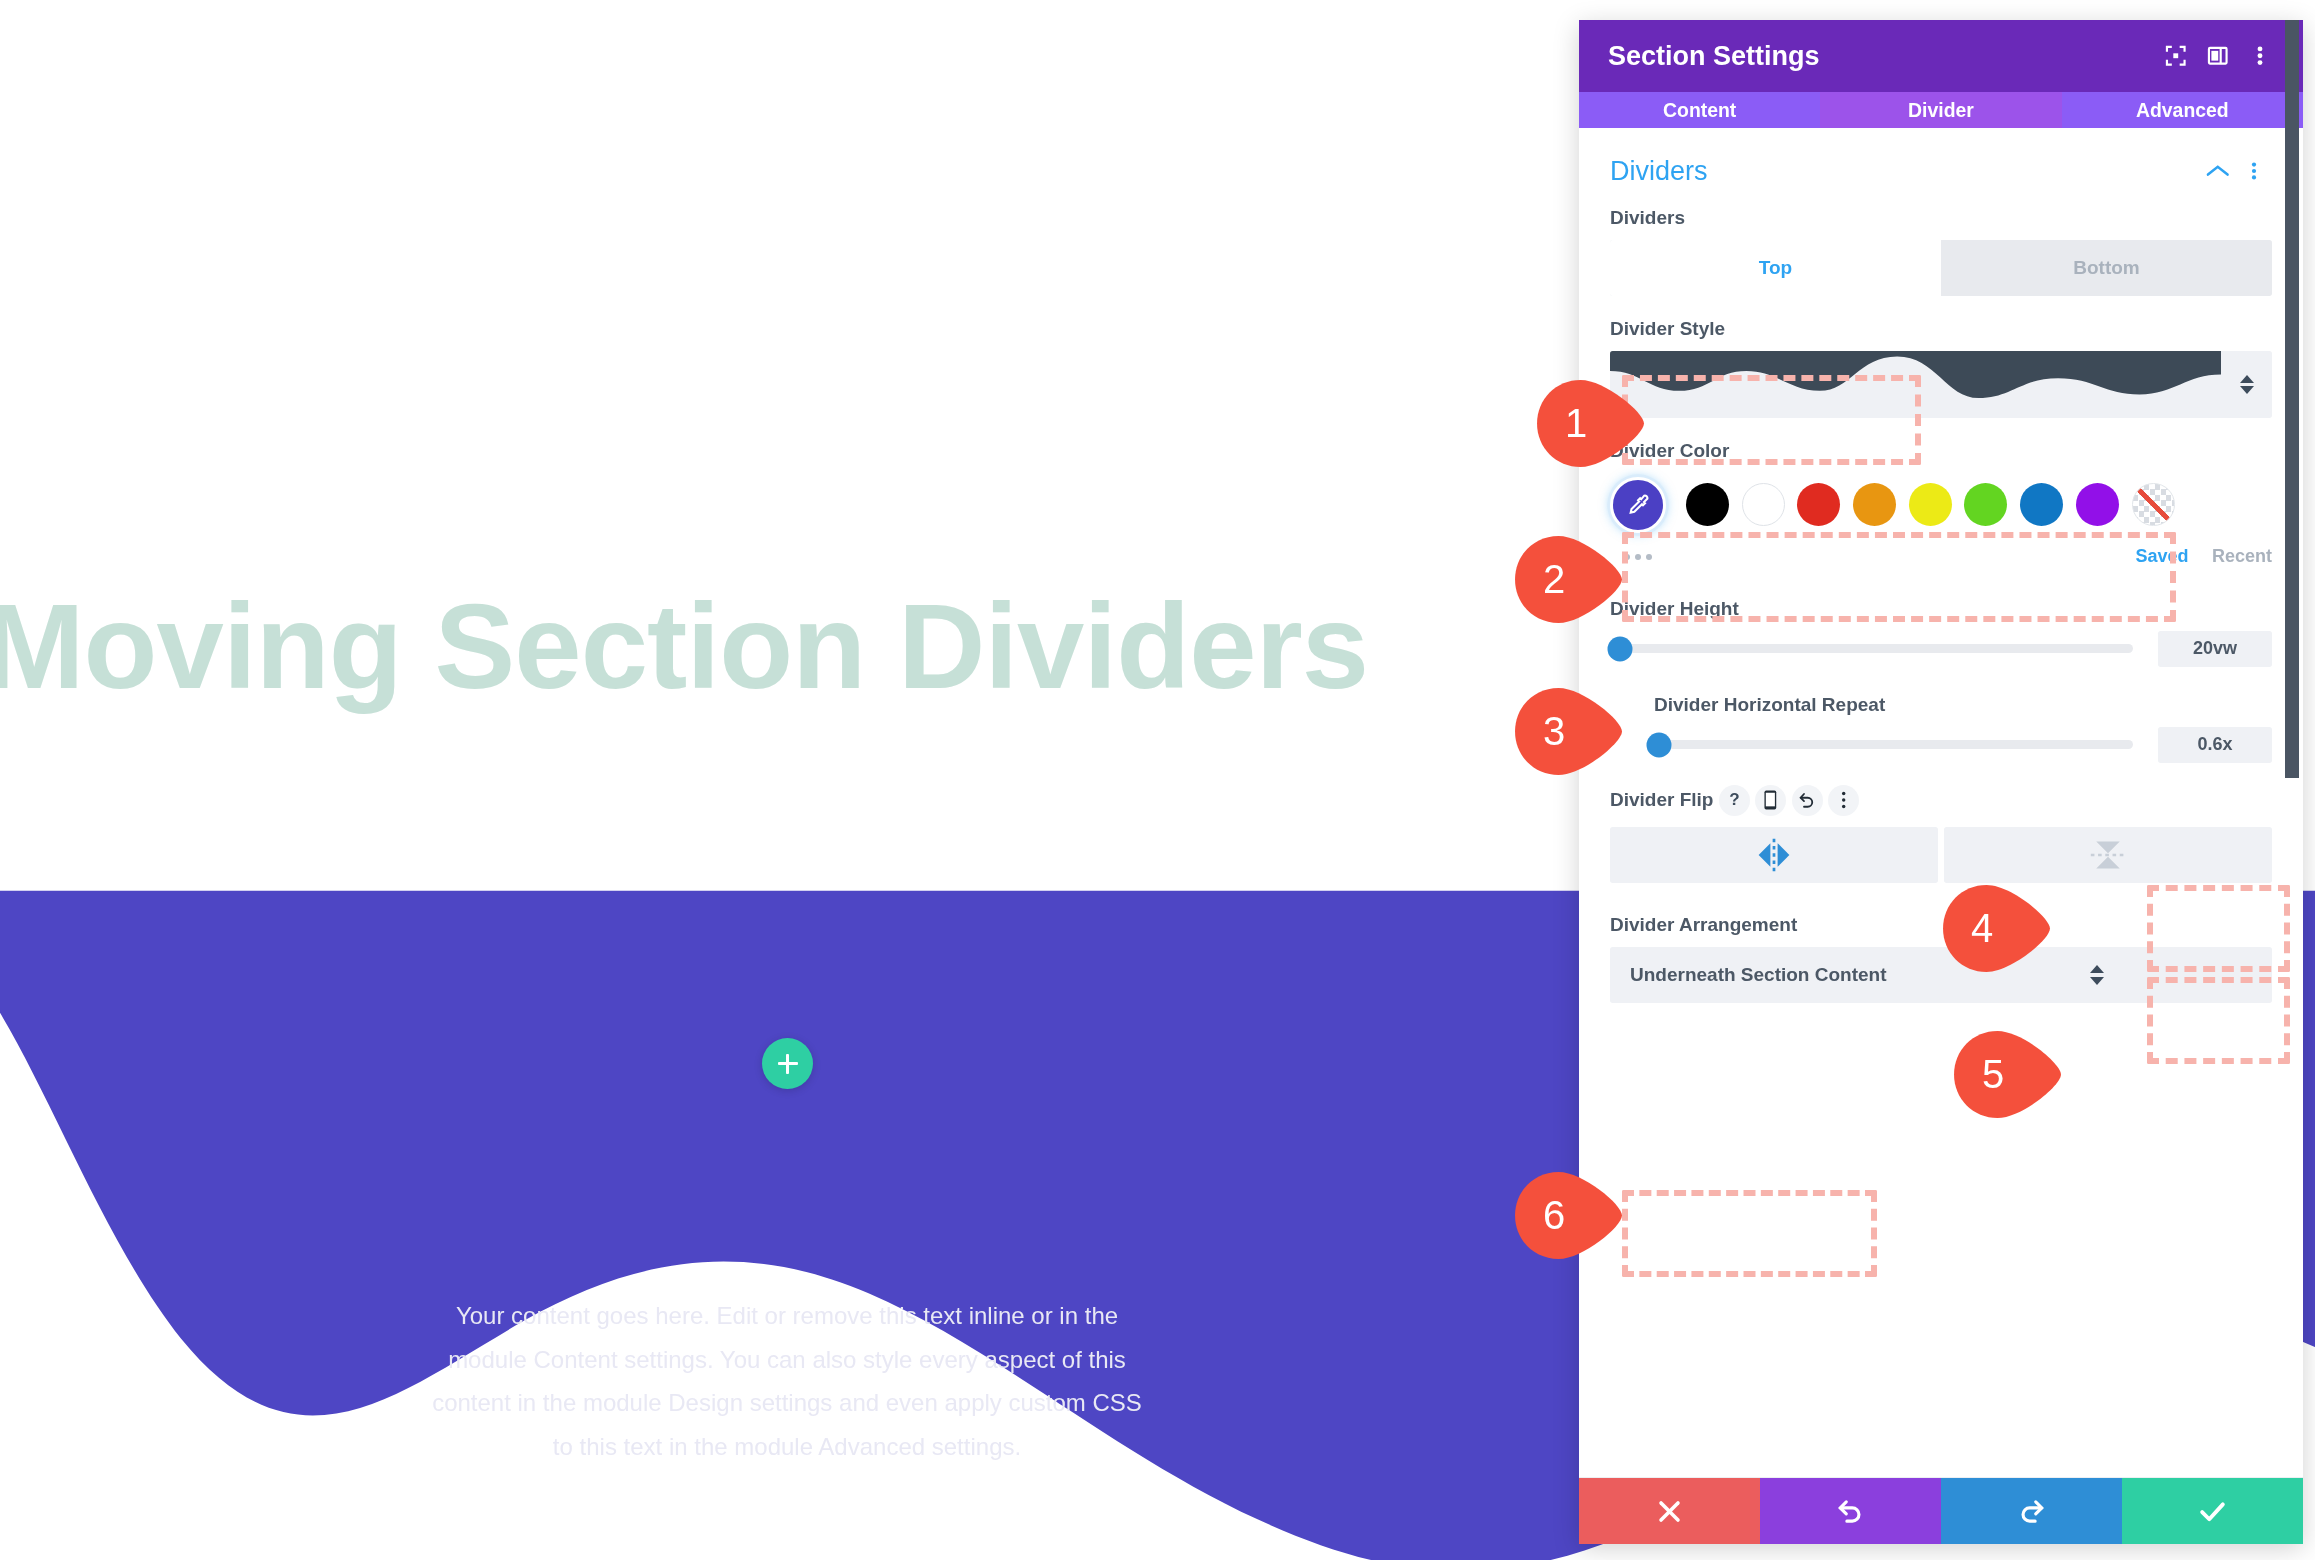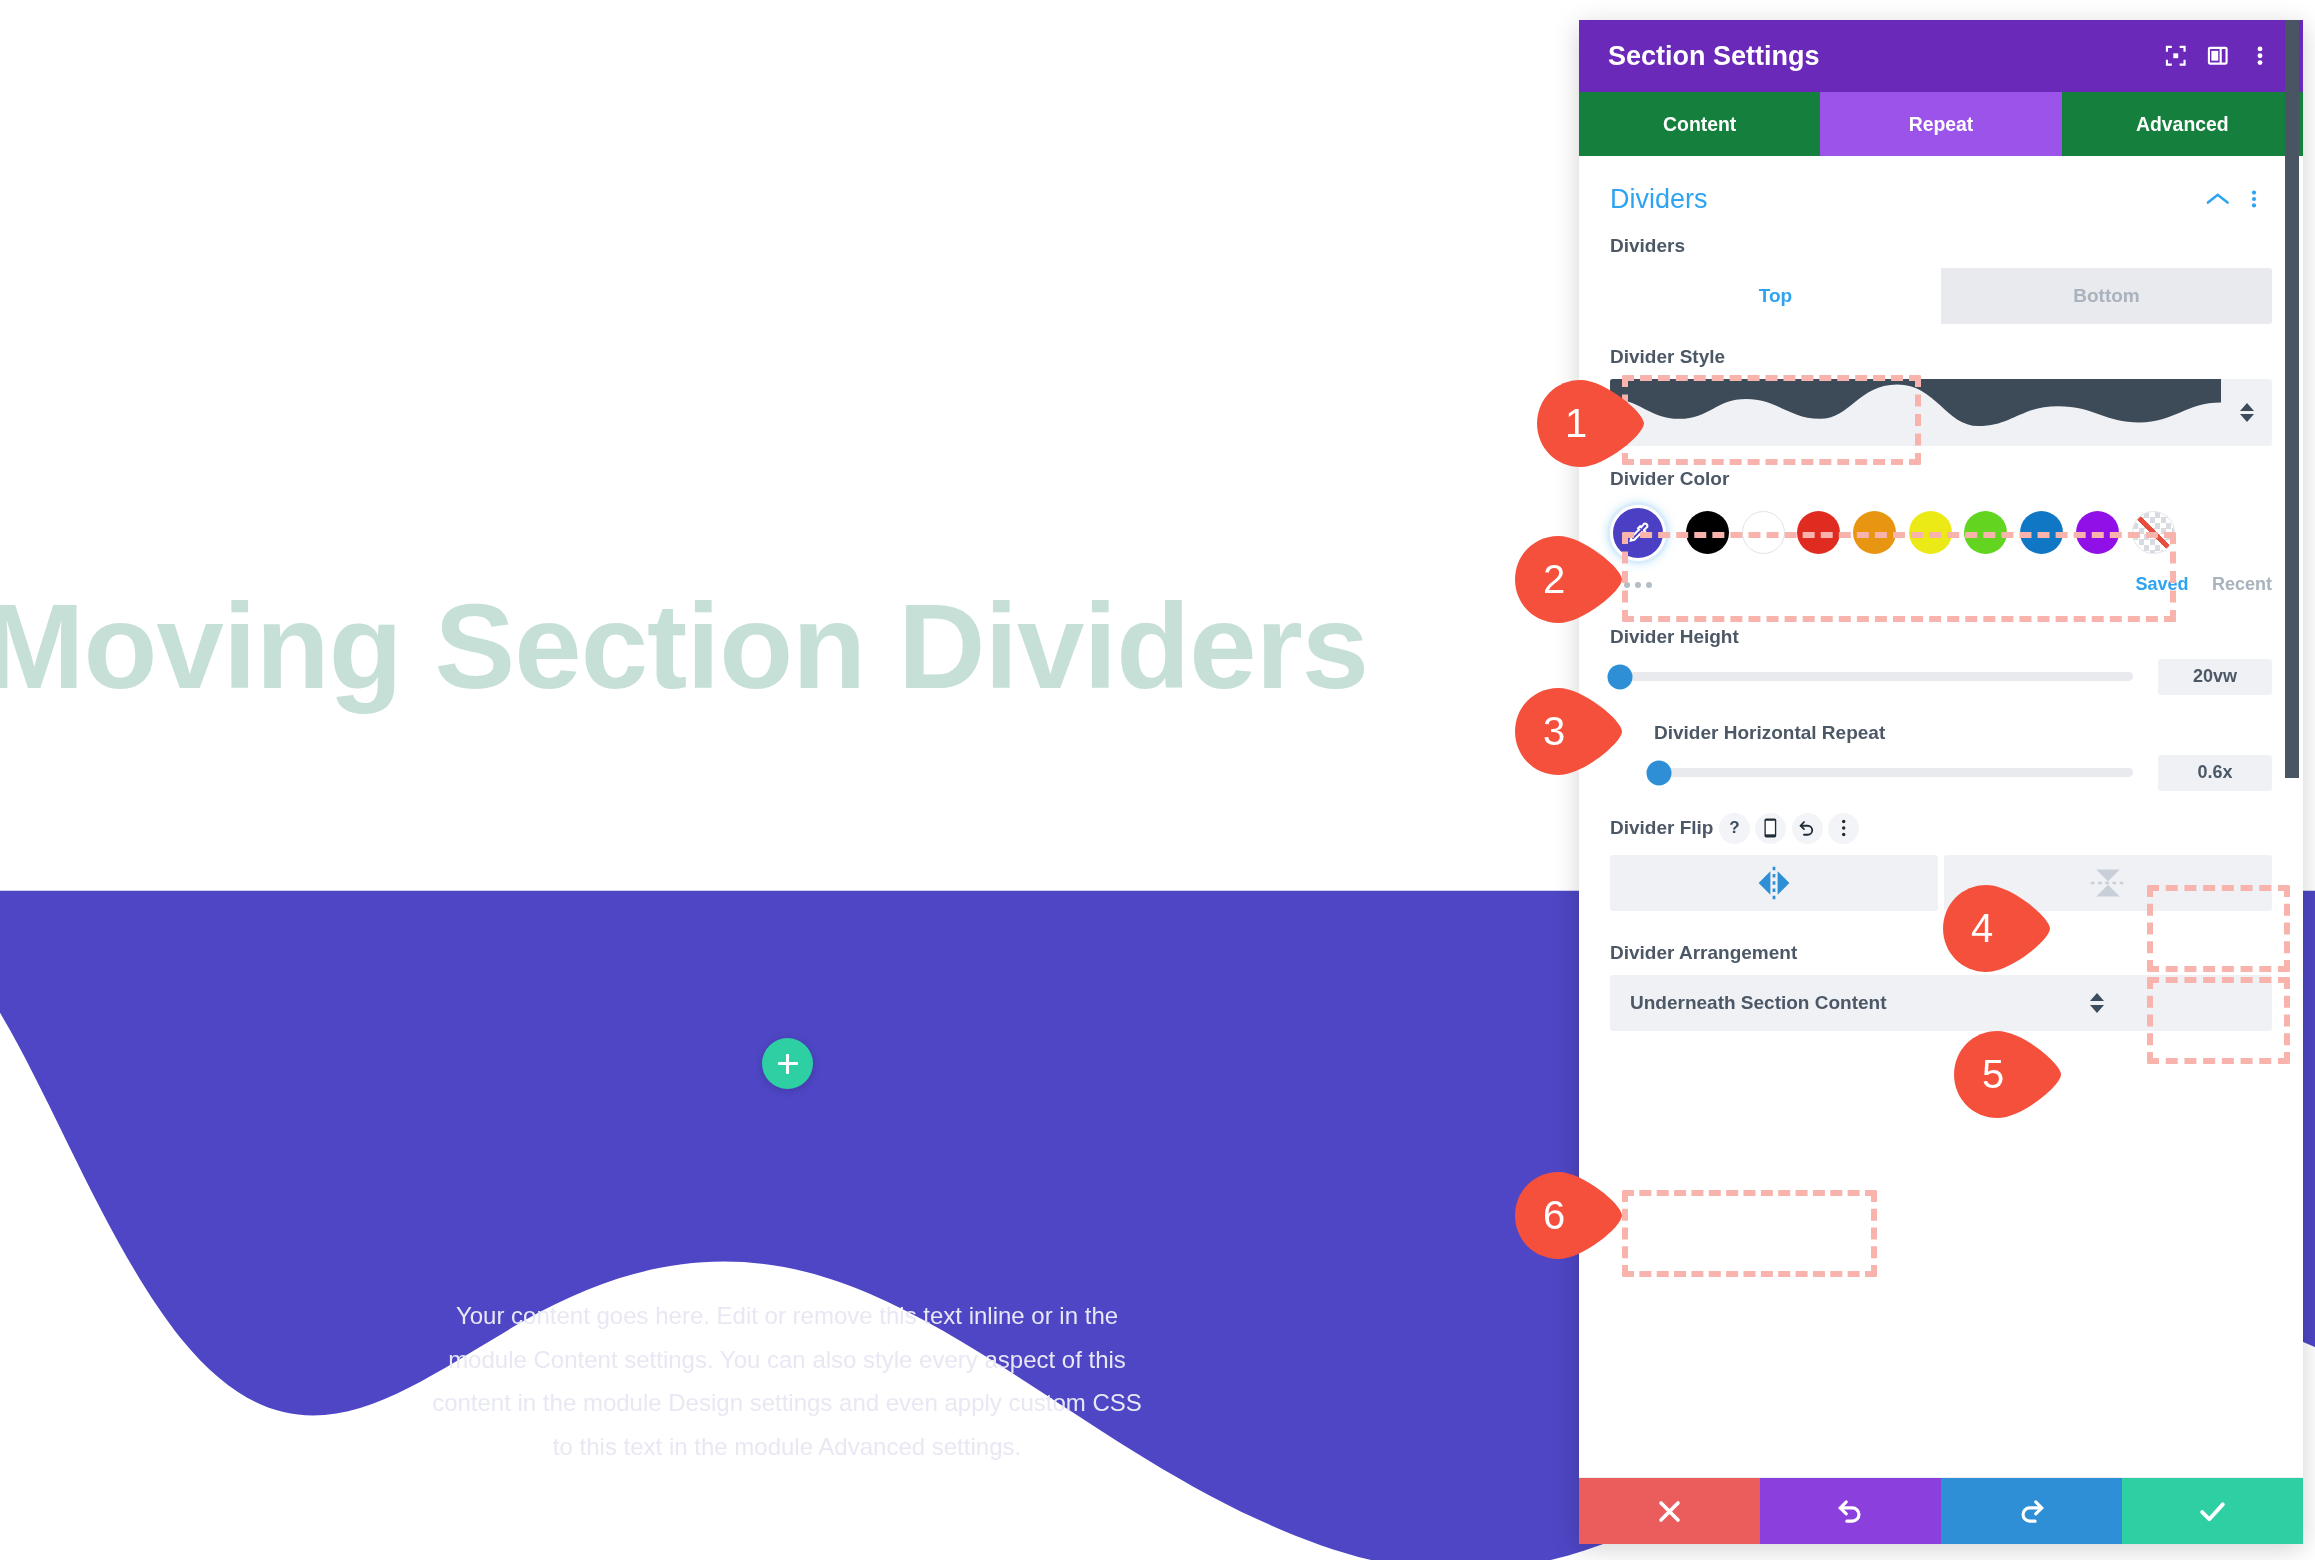--- a/index.html
+++ b/index.html
@@ -104,22 +104,22 @@
     font-weight: 700;
     flex: 1;
   }
   .hdr-icon {
     width: 42px; height: 42px;
     display: flex; align-items: center; justify-content: center;
     cursor: pointer;
     flex: none;
   }
   .panel-tabs {
-    height: 64px;
-    background: #15803d;
+    height: 36px;
+    background: #8b5cf6;
     display: flex;
     flex: none;
   }
   .panel-tab {
     flex: 1;
     display: flex; align-items: center; justify-content: center;
     color: #ffffff;
     font-size: 19.4px;
     font-weight: 600;
     cursor: pointer;
@@ -438,21 +438,21 @@
       <svg width="20" height="23.5" viewBox="0 0 6 24" fill="#fff">
         <circle cx="3" cy="5" r="2.5"></circle>
           <circle cx="3" cy="12" r="2.5"></circle>
           <circle cx="3" cy="19" r="2.5"></circle>
       </svg>
     </div>
   </div>
 
   <div class="panel-tabs">
     <div class="panel-tab">Content</div>
-    <div class="panel-tab active">Repeat</div>
+    <div class="panel-tab active">Divider</div>
     <div class="panel-tab">Advanced</div>
   </div>
 
   <div class="panel-body">
 
     <div class="toggle-header">
       <div class="toggle-title">Dividers</div>
       <div class="toggle-ic">
         <svg width="23.5" height="15.4" viewBox="0 0 24 14" fill="none" stroke="#2ea3f2" stroke-width="2.6" stroke-linecap="round">
           <path d="M2 11 L12 3 L22 11"></path>

